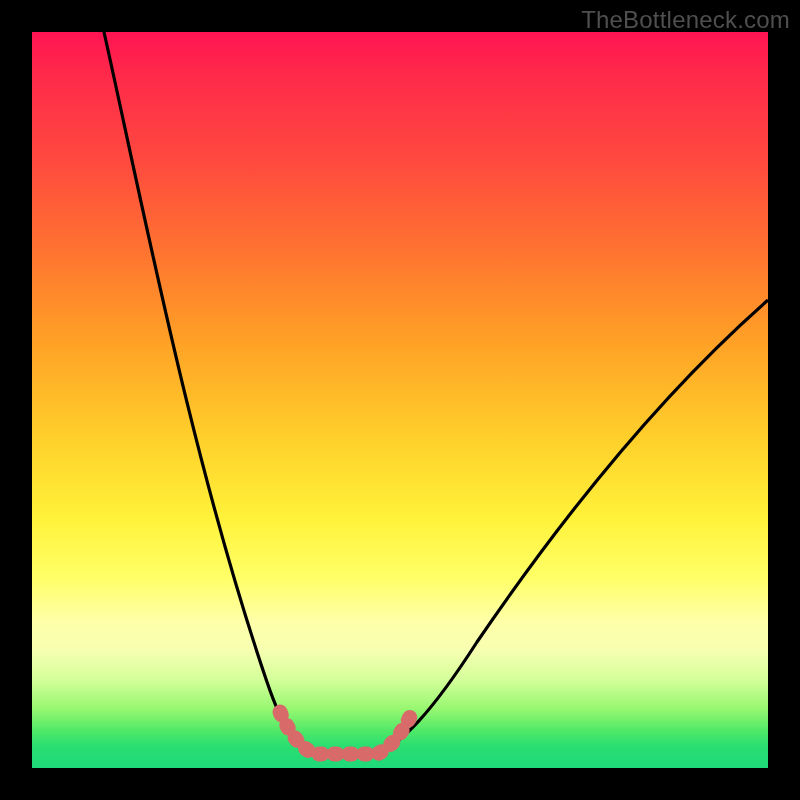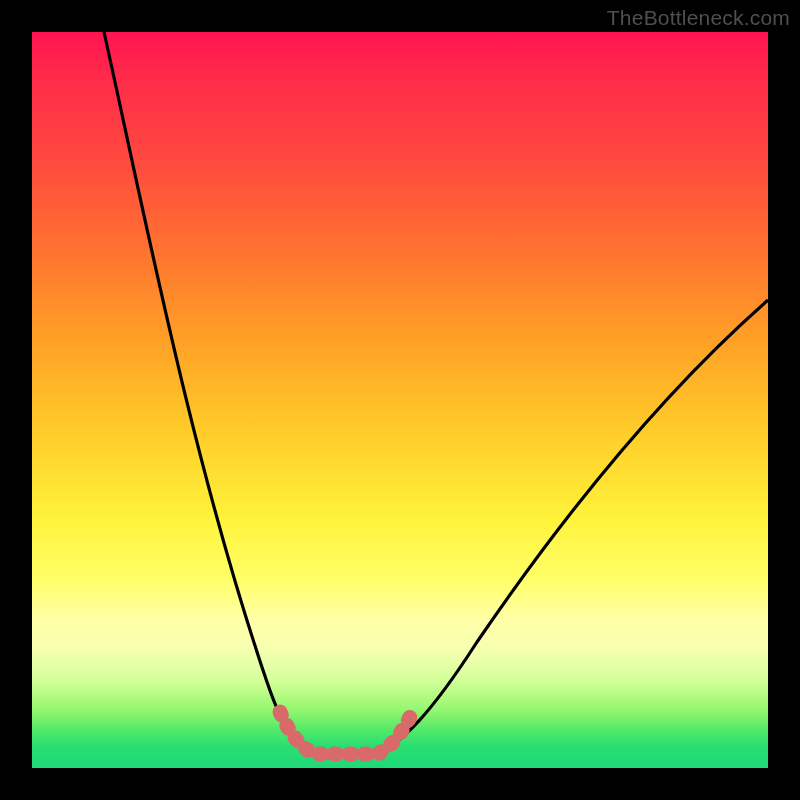--- a/index.html
+++ b/index.html
@@ -42,21 +42,21 @@
       #4fe868 95%,
       #2adf71 97%,
       #1fd97a 100%
     );
   }
   .watermark {
     position: absolute;
     top: 6px;
     right: 10px;
     color: #4f4f4f;
-    font-size: 21px;
+    font-size: 24px;
     letter-spacing: 0.2px;
     font-weight: 500;
   }
   svg.curves {
     position: absolute;
     left: 0;
     top: 0;
     width: 736px;
     height: 736px;
     overflow: visible;

